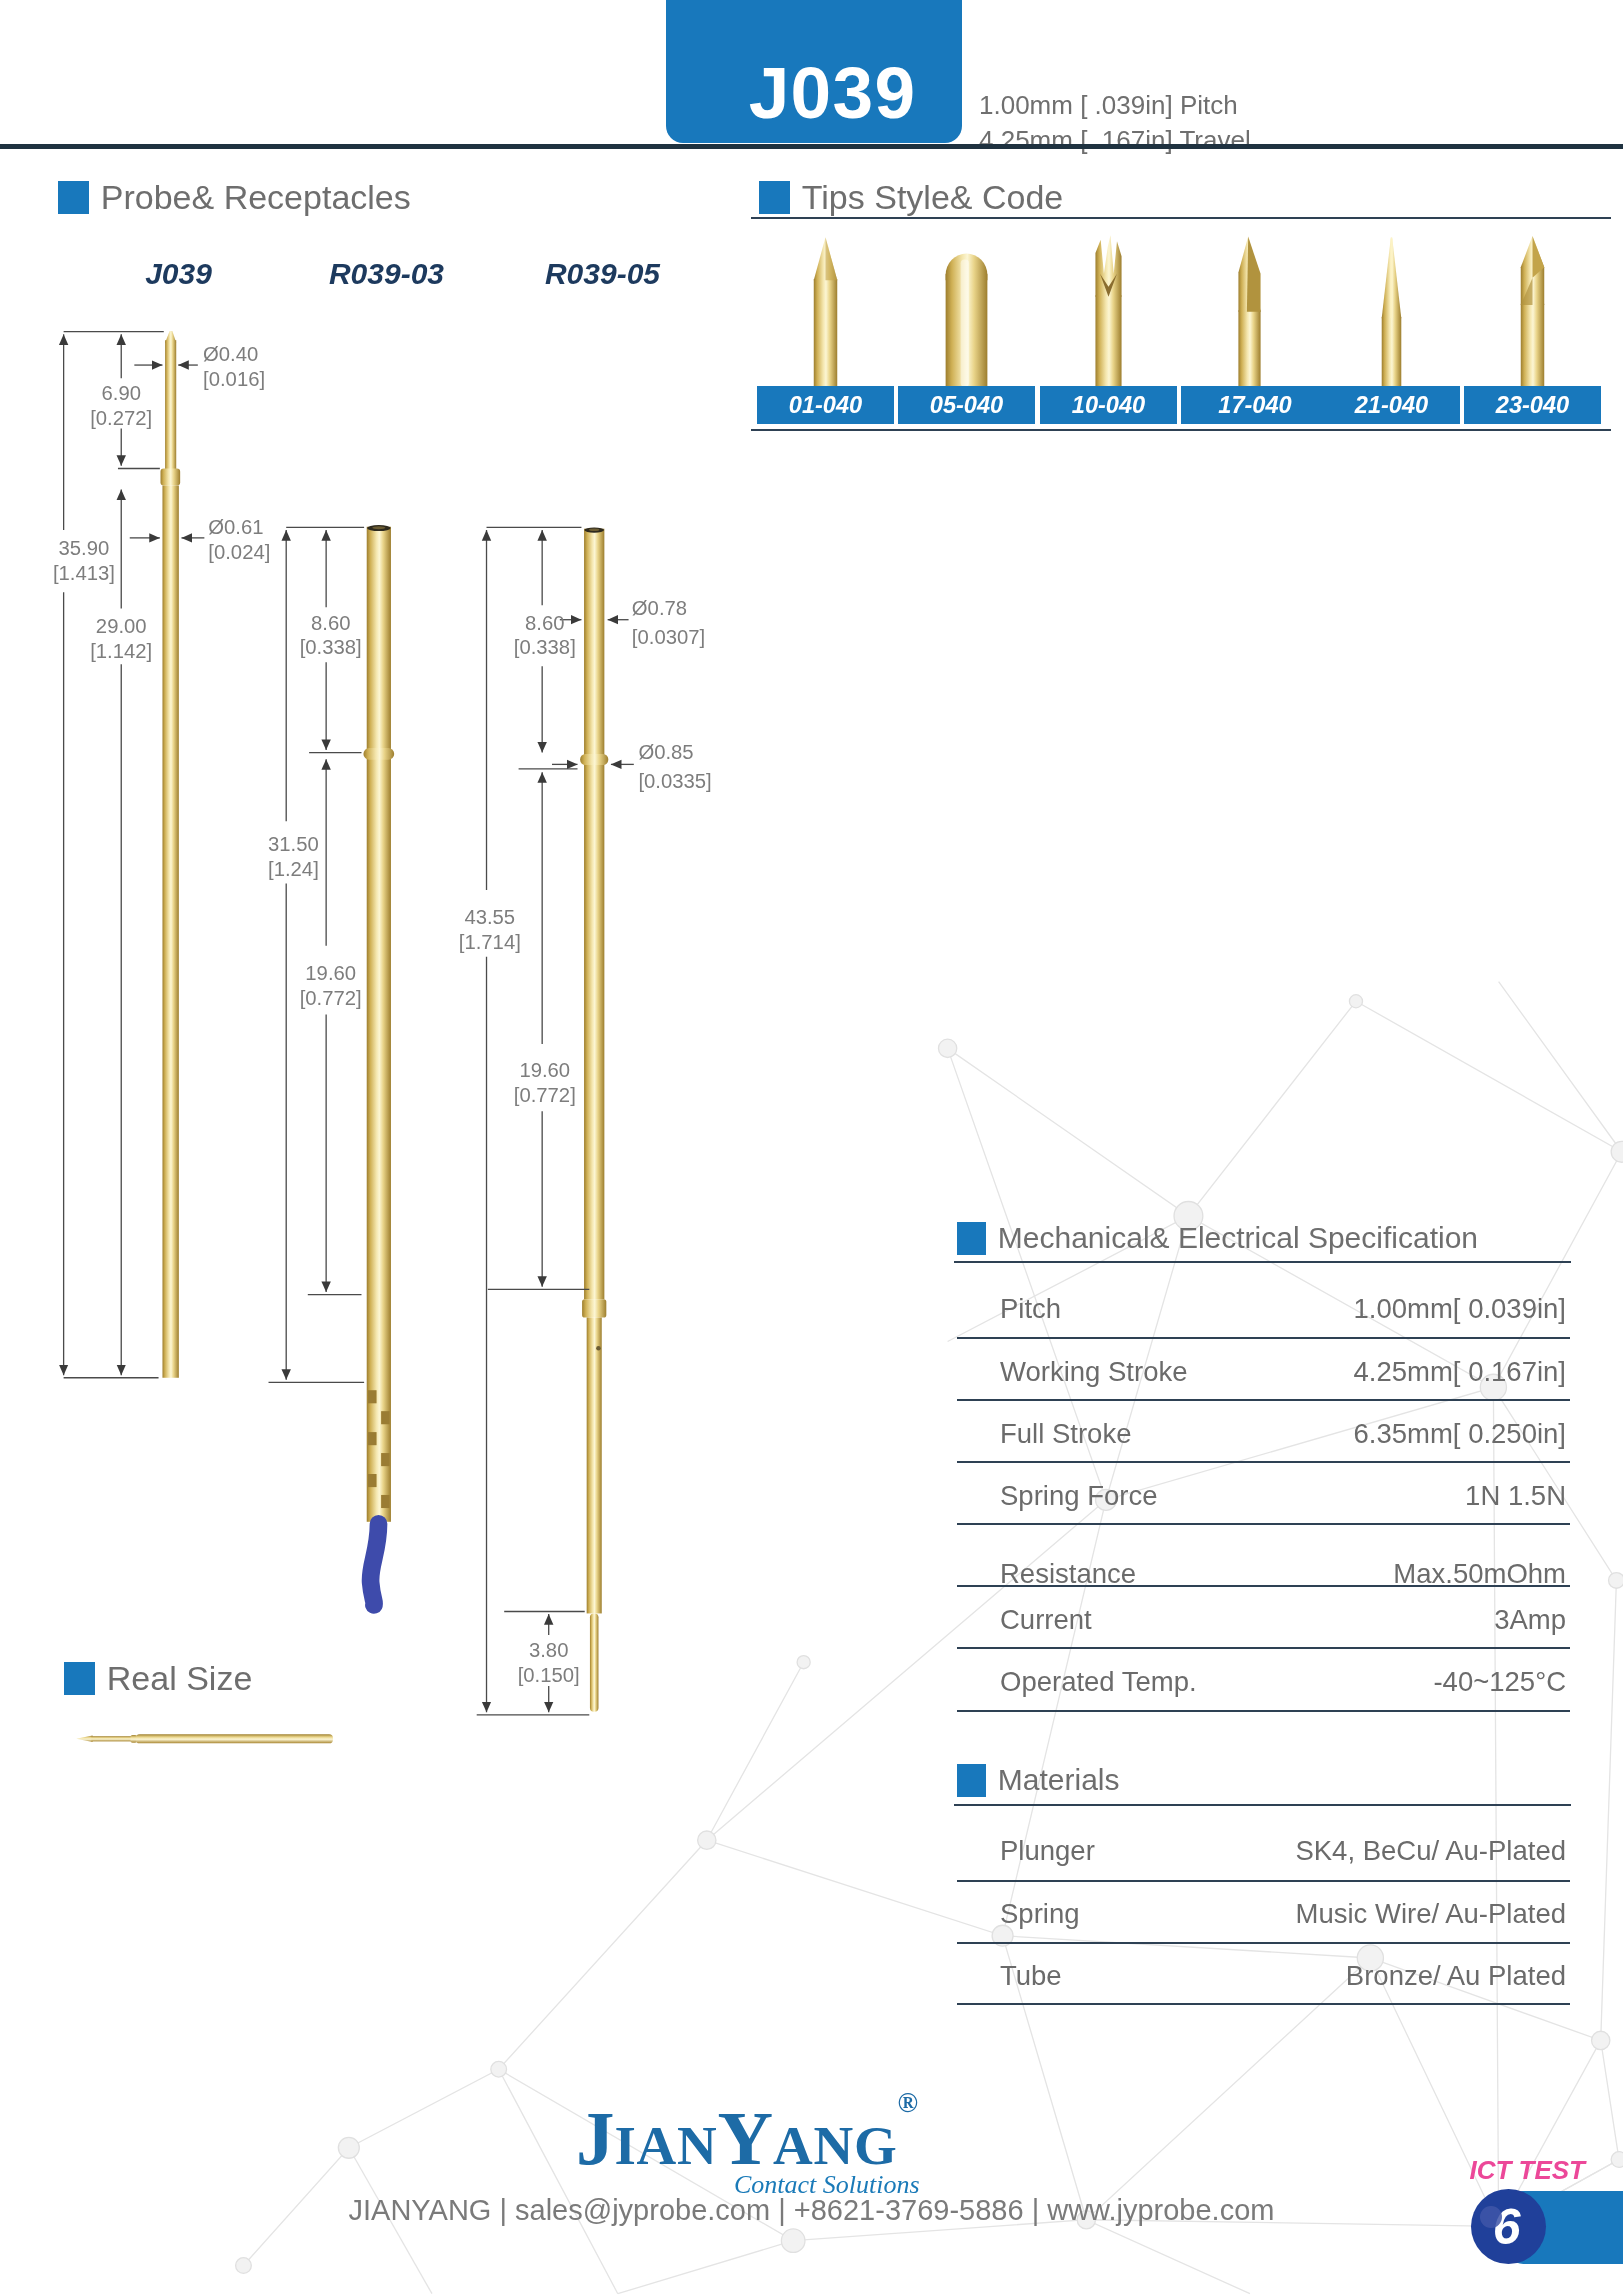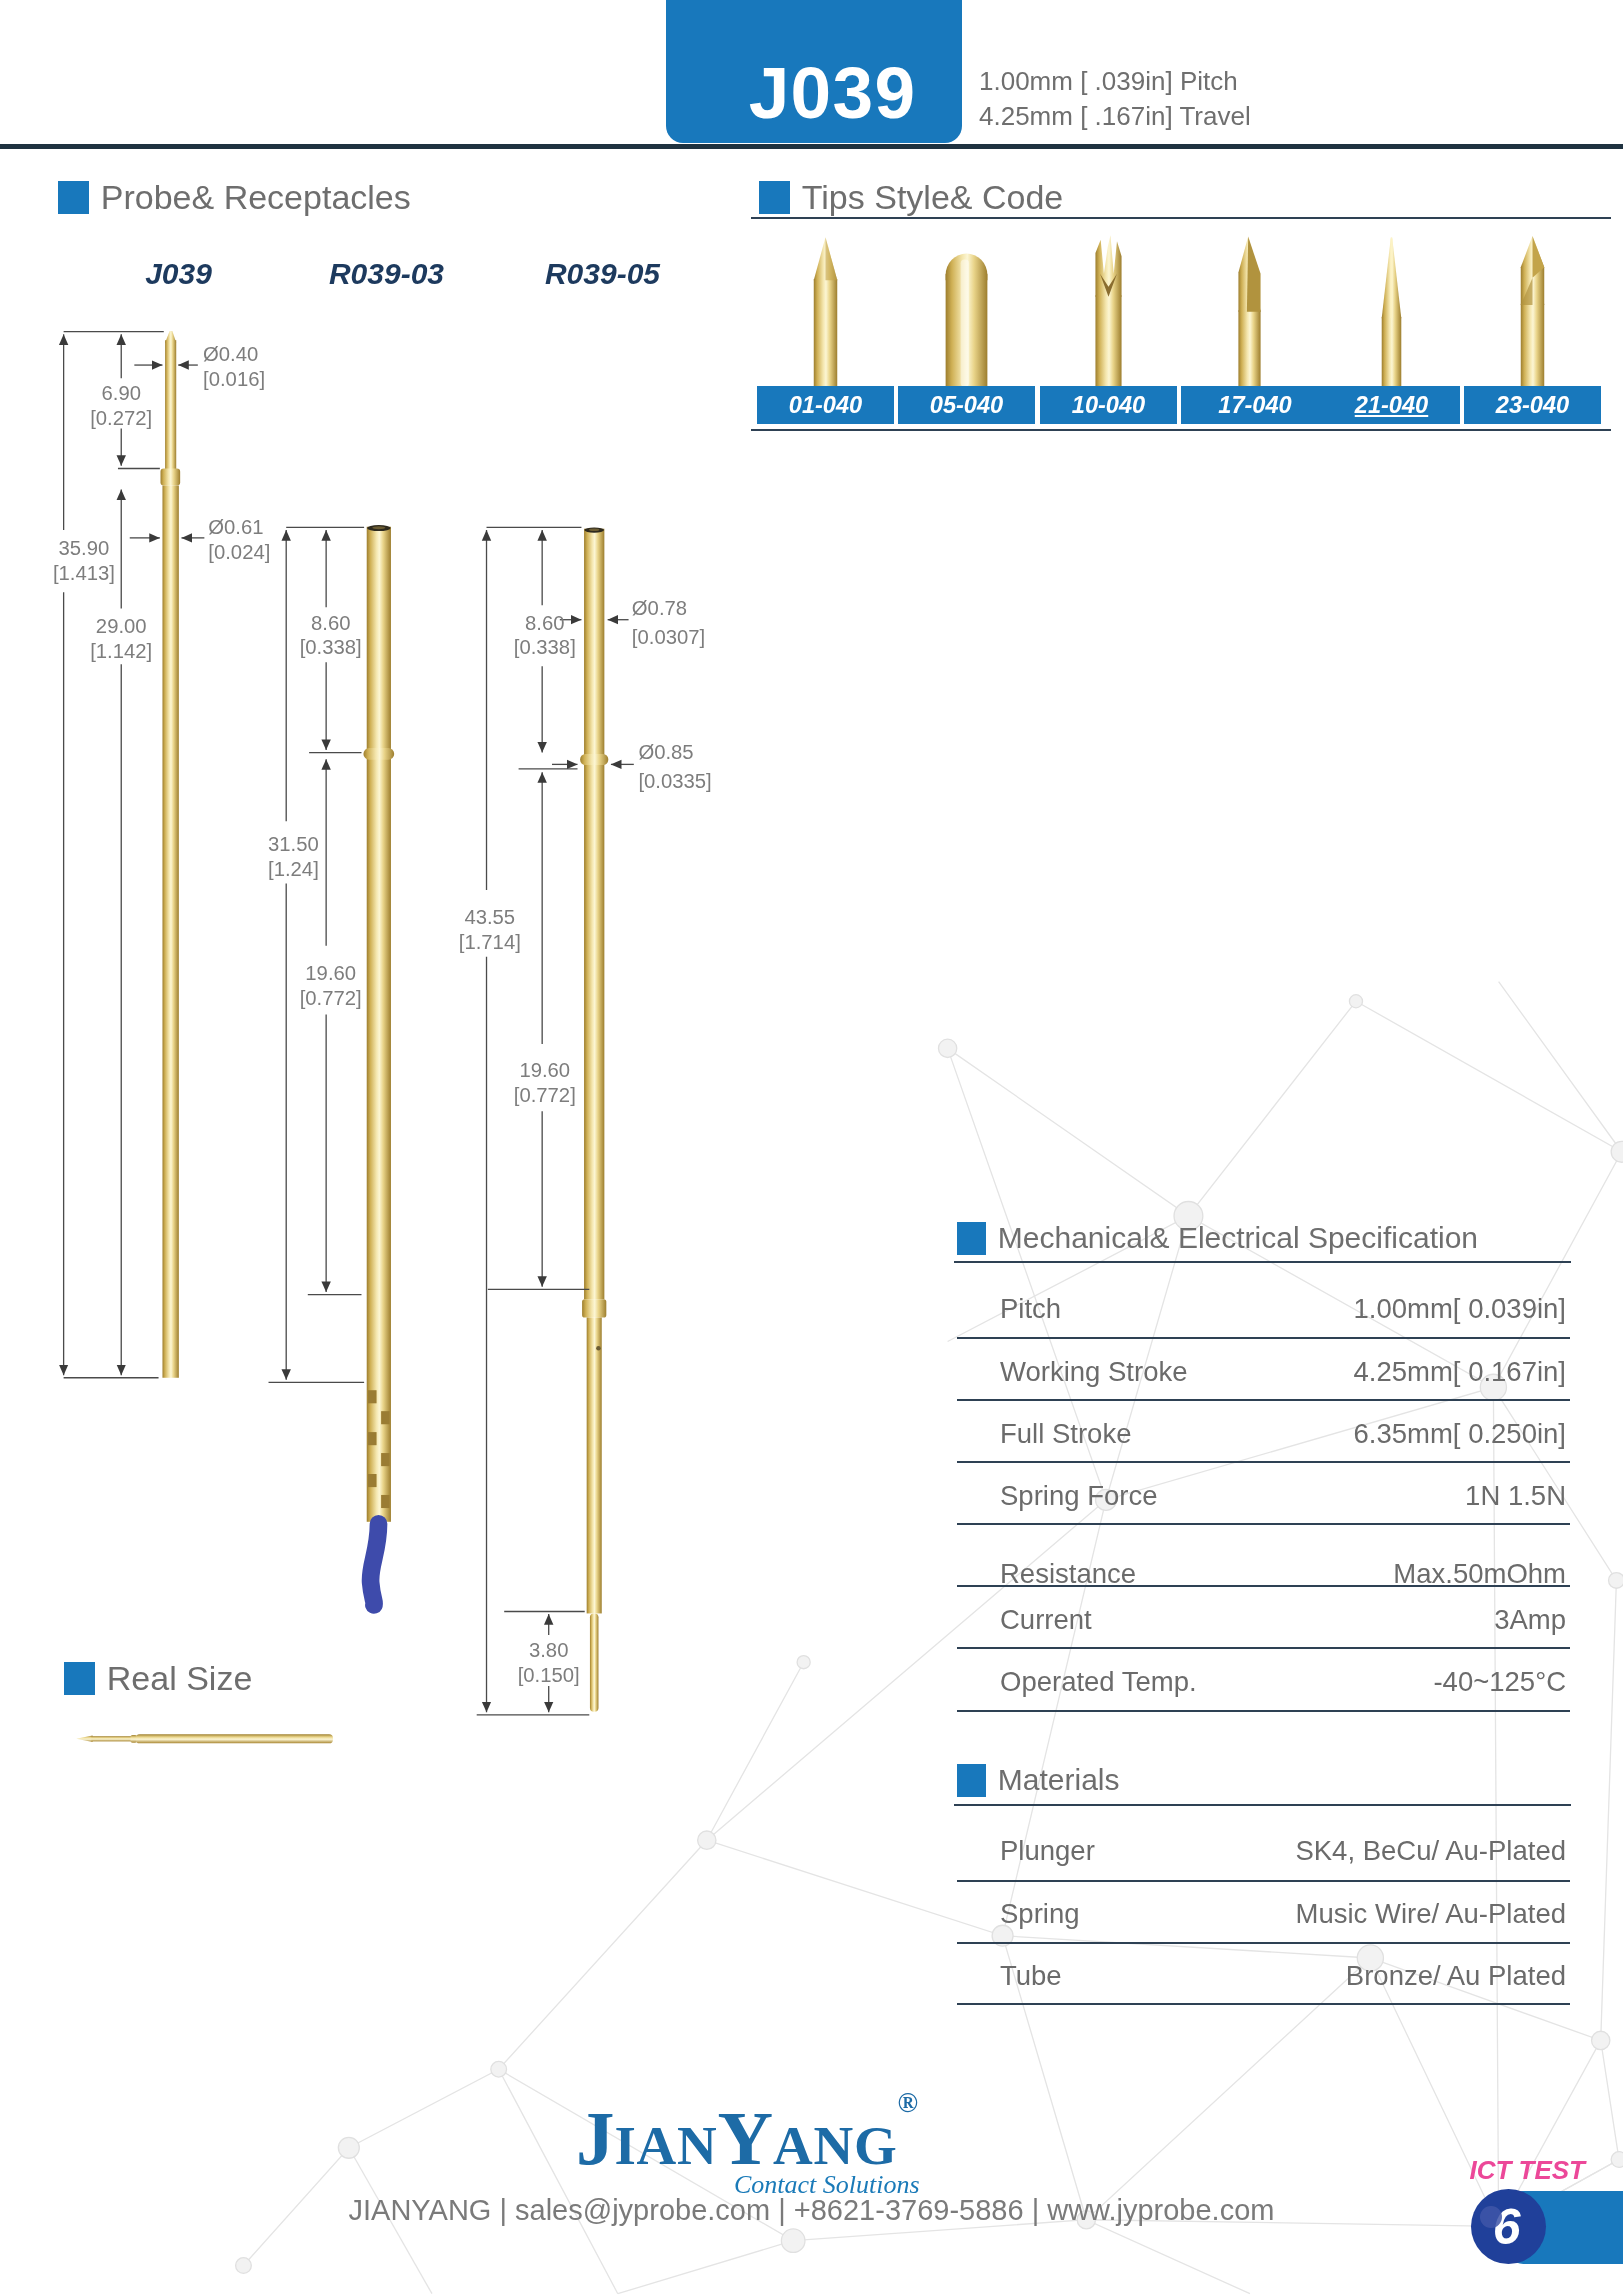--- a/index.html
+++ b/index.html
@@ -106,21 +106,21 @@
       <circle cx="1212" cy="3424" r="18"></circle>
         <circle cx="372" cy="3462" r="12"></circle>
       <circle cx="1660" cy="3392" r="14"></circle>
         <circle cx="2474" cy="3300" r="12"></circle>
     </g>
   </svg>
 
   <div class="abs z1 model-box" style="left:666px;top:0;width:296px;height:143px;">
     <span>J039</span>
   </div>
-  <div class="abs z1 pitch-lines" style="left:979px;top:64px;">
+  <div class="abs z1 pitch-lines" style="left:979px;top:88px;">
     <div>1.00mm [ .039in] Pitch</div>
     <div>4.25mm [ .167in] Travel</div>
   </div>
   <div class="abs z1 top-rule" style="left:0;top:144px;"></div>
 
   <div class="abs z1 sec" style="left:58px;top:178px;">
     <div class="sq"></div>
     <div class="t">Probe&amp; Receptacles</div>
   </div>
   <div class="abs z1 sec" style="left:751px;top:178px;padding-left:8px;">
@@ -292,21 +292,21 @@
       </div>
     <div class="abs tipbar" style="left:141px;top:153px;width:137px;">
         <span>05-040</span>
       </div>
     <div class="abs tipbar" style="left:283px;top:153px;width:137px;">
         <span>10-040</span>
       </div>
     <div class="abs tipbar" style="left:424px;top:153px;width:148px;">
         <span>17-040</span>
       </div>
-    <div class="abs tipbar" style="left:566px;top:153px;width:137px;text-decoration:underline;">
+    <div class="abs tipbar" style="left:566px;top:153px;width:137px;">
         <span>21-040</span>
       </div>
     <div class="abs tipbar" style="left:707px;top:153px;width:137px;">
         <span>23-040</span>
       </div>
   </div>
   <div class="abs z1 rule" style="left:751px;top:429px;width:860px;"></div>
 
   <div class="abs z1 sec" style="left:957px;top:1221px;">
     <div class="sq" style="width:29px;"></div>

